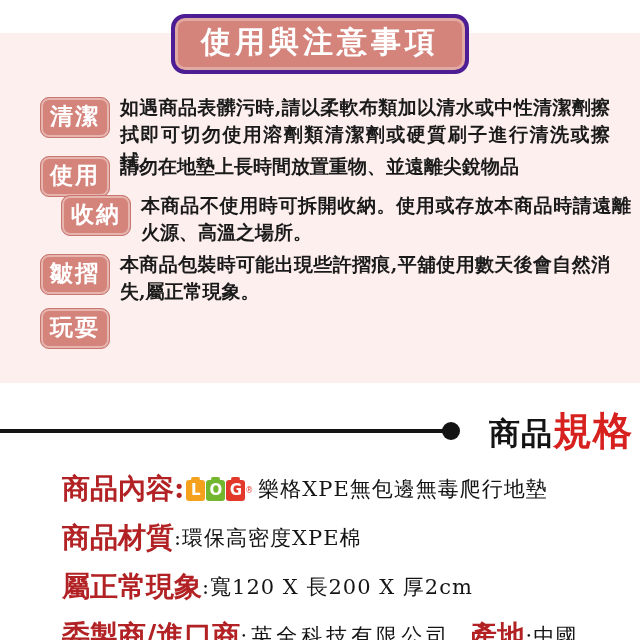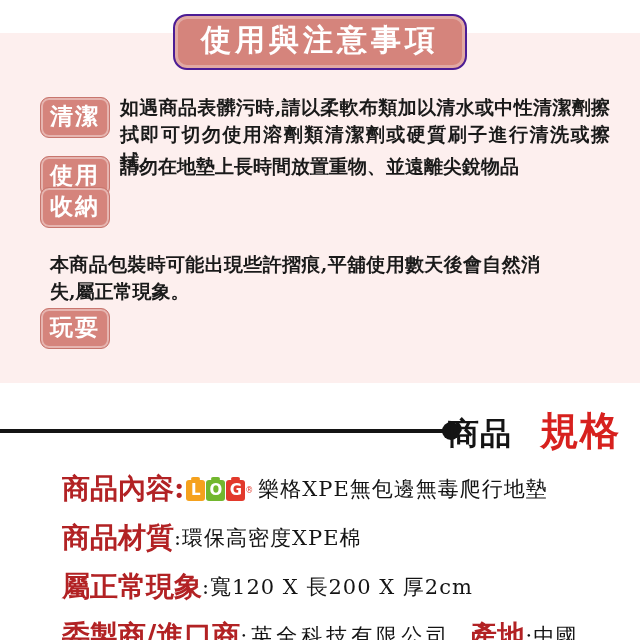--- a/index.html
+++ b/index.html
@@ -3,38 +3,38 @@
 <meta charset="utf-8">
 <style>
   html,body{margin:0;padding:0;}
   body{font-family:"DejaVu Serif", serif; background:#e8e8e8;}
   .page{position:relative;width:640px;height:640px;background:#ffffff;overflow:hidden;margin:0 auto;}
 
   .pink-panel{position:absolute;top:33px;left:0;width:640px;height:350px;background:#fdefee;}
 
   
   .header-wrap{position:absolute;top:14px;left:0;width:640px;text-align:center;}
-  .header-badge{display:inline-block;background:#d5847c;border:2px solid #4c1d95;border-radius:14px;
+  .header-badge{display:inline-block;background:#d5847c;border:4px solid #4c1d95;border-radius:14px;
     padding:4px 26px 7px;box-shadow:inset 0 0 0 3px rgba(255,255,255,0.30);}
   .header-badge span{font-size:30px;font-weight:bold;color:#ffffff;letter-spacing:4px;}
 
   
   .section{position:absolute;left:40px;width:572px;display:flex;align-items:flex-start;}
   .badge{flex:0 0 auto;background:#d5847c;border:1px solid #c8766e;border-radius:9px;
     box-shadow:inset 0 0 0 2px rgba(255,255,255,0.40);
     color:#ffffff;font-weight:bold;font-size:23px;letter-spacing:2px;
     padding:3px 9px 5px;margin-top:3px;}
   .section-text{margin-left:10px;width:490px;font-size:19px;line-height:27px;color:#1a1a1a;
     font-weight:600;text-align:justify;}
-  .s1{top:94px;} .s2{top:153px;} .s3{top:184px;} .s4{top:251px;} .s5{top:305px;}
+  .s1{top:94px;} .s2{top:153px;} .s3{top:192px;margin-left:21px;} .s4{top:251px;} .s5{top:305px;}
 
   
   .divider-line{position:absolute;top:429px;left:0;width:446px;height:4px;background:#141414;}
   .divider-dot{position:absolute;top:422px;left:442px;width:18px;height:18px;border-radius:50%;background:#141414;}
-  .spec-title{position:absolute;top:404px;right:20px;display:flex;align-items:baseline;gap:28px;}
+  .spec-title{position:absolute;top:404px;right:7px;display:flex;align-items:baseline;}
   .spec-title .black{font-size:31px;font-weight:bold;color:#141414;letter-spacing:1px;}
   .spec-title .red{font-size:39px;font-weight:bold;color:#d7211e;letter-spacing:1px;}
 
   
   .specs{position:absolute;top:470px;left:62px;width:560px;}
   .spec-row{display:flex;align-items:center;margin-bottom:11px;white-space:nowrap;}
   .spec-label{color:#b22224;font-weight:bold;font-size:28px;}
   .spec-value{color:#141414;font-weight:normal;font-size:21px;letter-spacing:1px;}
   .spec-value.spaced{letter-spacing:4px;}
   .origin-gap{display:inline-block;width:18px;}
@@ -68,23 +68,25 @@
     <div class="section-text">請勿在地墊上長時間放置重物、並遠離尖銳物品</div>
   </div>
 
   <div class="section s1">
     <span class="badge">清潔</span>
     <div class="section-text">如遇商品表髒污時,請以柔軟布類加以清水或中性清潔劑擦拭即可切勿使用溶劑類清潔劑或硬質刷子進行清洗或擦拭。</div>
   </div>
 
   <div class="section s3">
     <span class="badge">收納</span>
+    <div class="section-text">本商品不使用時可拆開收納。使用或存放本商品時請遠離火源、高溫之場所。</div>
   </div>
 
   <div class="section s4">
+    <span class="badge">皺摺</span>
     <div class="section-text">本商品包裝時可能出現些許摺痕,平舖使用數天後會自然消失,屬正常現象。</div>
   </div>
 
   <div class="section s5">
     <span class="badge">玩耍</span>
   </div>
 
   <div class="divider-line"></div>
   <div class="divider-dot"></div>
   <div class="spec-title">

